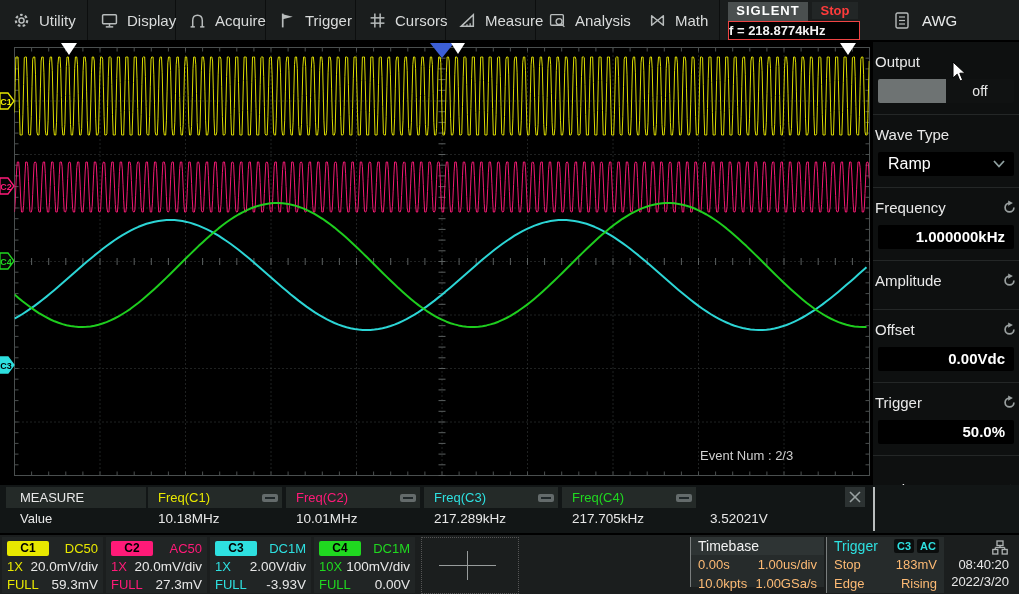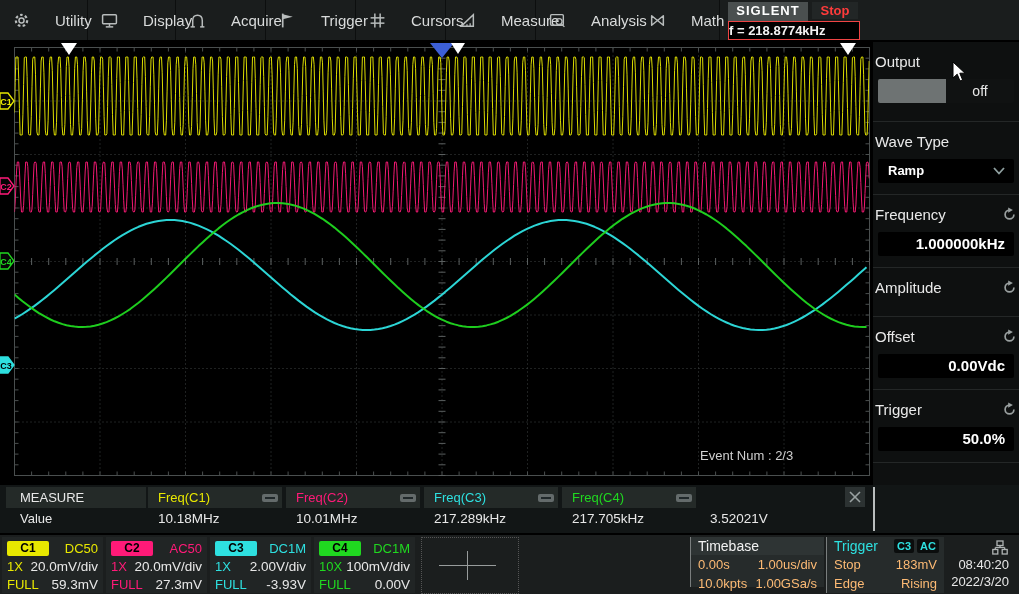--- a/index.html
+++ b/index.html
@@ -1,44 +1,44 @@
 <!DOCTYPE html>
 <html><head>
 <meta charset="utf-8">
 <style>
   html,body{margin:0;padding:0;background:#000;}
   #app{position:relative;width:1019px;height:594px;background:#000;overflow:hidden;
        font-family:"Liberation Sans",sans-serif;-webkit-font-smoothing:antialiased;}
   
   #topbar{position:absolute;left:0;top:0;width:1019px;height:42px;background:#1a1d1d;border-bottom:2px solid #000;box-sizing:border-box;}
   .menu{position:absolute;left:0;top:0;height:40px;display:flex;}
-  .mi{display:flex;align-items:center;gap:25px;padding-left:13px;box-sizing:border-box;height:40px;
+  .mi{display:flex;align-items:center;gap:9px;padding-left:13px;box-sizing:border-box;height:40px;
       color:#d9dbdb;font-size:15px;border-right:1px solid #0c0e0e;cursor:default;}
   .mi svg{width:17px;height:17px;flex:0 0 auto;}
   .brand{position:absolute;left:724px;top:0;width:146px;height:40px;}
   .brandbox{position:absolute;left:4px;top:2px;width:80px;height:31px;background:#4a4f4f;color:#fff;
             font-weight:bold;font-size:13px;letter-spacing:1px;text-align:center;line-height:17px;}
   .stopbox{position:absolute;left:88px;top:2px;width:46px;height:17px;background:#222626;color:#ff3b3b;
            font-weight:bold;font-size:13px;text-align:center;line-height:17px;}
   .fbox{position:absolute;left:4px;top:21px;width:130px;height:17px;background:#000;border:1px solid #ef4444;
         color:#f2f2f2;font-size:13px;font-weight:bold;text-align:left;line-height:17px;}
   .awghead{position:absolute;left:873px;top:0;width:146px;height:40px;display:flex;align-items:center;gap:13px;padding-left:22px;box-sizing:border-box;color:#e8eaea;font-size:15px;}
   
   #wavearea{position:absolute;left:0;top:42px;width:873px;height:443px;background:#000;}
   #eventnum{position:absolute;left:700px;top:406px;color:#cfcfcf;font-size:13px;}
   
   #panel{position:absolute;left:873px;top:42px;width:146px;height:443px;background:#0e1010;box-sizing:border-box;}
   .sec{border-bottom:1px solid #242727;padding:9px 0 11px 0;}
   .plabel{display:flex;justify-content:space-between;align-items:center;padding:0 2px;color:#e9e9e9;font-size:15px;margin:2px 0 9px 0;}
   .pbox{margin:0 5px;height:24px;background:#000;border-radius:2px;color:#fff;font-size:15px;font-weight:bold;
         text-align:right;line-height:24px;padding-right:9px;box-sizing:border-box;}
-  .toggle{margin:7px 5px;height:24px;display:flex;border-radius:2px;overflow:hidden;}
+  .toggle{margin:0 5px;height:24px;display:flex;border-radius:2px;overflow:hidden;}
   .t-on{flex:1;background:#6e7373;}
   .t-off{flex:1;background:#101212;color:#e8e8e8;font-size:14px;text-align:center;line-height:24px;}
-  .drop{margin:0 5px;height:24px;background:#000;border-radius:2px;color:#fff;font-size:13px;font-weight:bold;
+  .drop{margin:0 5px;height:24px;background:#000;border-radius:2px;color:#fff;font-size:16px;font-weight:normal;
         line-height:24px;padding:0 8px 0 10px;display:flex;justify-content:space-between;align-items:center;}
   .sec-setting{padding-top:23px;border-bottom:none;}
   .icon-dim svg{display:block;}
   
   #measurebar{position:absolute;left:0;top:485px;width:1019px;height:48px;background:#121616;}
   .mlabel{position:absolute;left:6px;top:2px;width:140px;height:21px;background:#242a28;color:#e8e8e8;font-size:13px;line-height:21px;padding-left:14px;box-sizing:border-box;}
   .mvaluelabel{position:absolute;left:20px;top:26px;color:#e8e8e8;font-size:13px;}
   .mcell{position:absolute;top:2px;width:134px;height:21px;background:#242a28;font-size:13px;line-height:21px;}
   .mcell .nm{margin-left:10px;}
   .mminus{position:absolute;right:4px;top:7px;width:16px;height:8px;background:#646b6b;border-radius:2px;}
@@ -135,20 +135,31 @@
         <svg viewBox="0 0 16 16">
             <path d="M2.5 3.5 L8 8 L2.5 12.5 Z M13.5 3.5 L8 8 L13.5 12.5 Z" fill="none" stroke="#b8bcbc" stroke-width="1.4" stroke-linejoin="round"></path>
           </svg>
         <span>Math</span>
       </div>
     </div>
     <div class="brand">
       <div class="brandbox">SIGLENT</div>
       <div class="stopbox">Stop</div>
       <div class="fbox">f = 218.8774kHz</div>
+    </div>
+    <div class="awghead">
+      <svg width="14" height="17" viewBox="0 0 14 17">
+          <rect x="1" y="1" width="12" height="15" rx="1.5" fill="none" stroke="#b8bcbc" stroke-width="1.4"></rect>
+          <g stroke="#b8bcbc" stroke-width="1.2">
+            <line x1="4" y1="5" x2="10" y2="5"></line>
+            <line x1="4" y1="8.5" x2="10" y2="8.5"></line>
+            <line x1="4" y1="12" x2="10" y2="12"></line>
+          </g>
+        </svg>
+      <span>AWG</span>
     </div>
   </div>
 
   <div id="wavearea">
     <svg id="scope" width="873" height="443">
         <line x1="100" y1="5.5" x2="100" y2="433.5" stroke="#3e4343" stroke-width="1" stroke-dasharray="1 3"></line>
         <line x1="185.5" y1="5.5" x2="185.5" y2="433.5" stroke="#3e4343" stroke-width="1" stroke-dasharray="1 3"></line>
         <line x1="271" y1="5.5" x2="271" y2="433.5" stroke="#3e4343" stroke-width="1" stroke-dasharray="1 3"></line>
         <line x1="356.5" y1="5.5" x2="356.5" y2="433.5" stroke="#3e4343" stroke-width="1" stroke-dasharray="1 3"></line>
         <line x1="442" y1="5.5" x2="442" y2="433.5" stroke="#3e4343" stroke-width="1" stroke-dasharray="1 3"></line>

